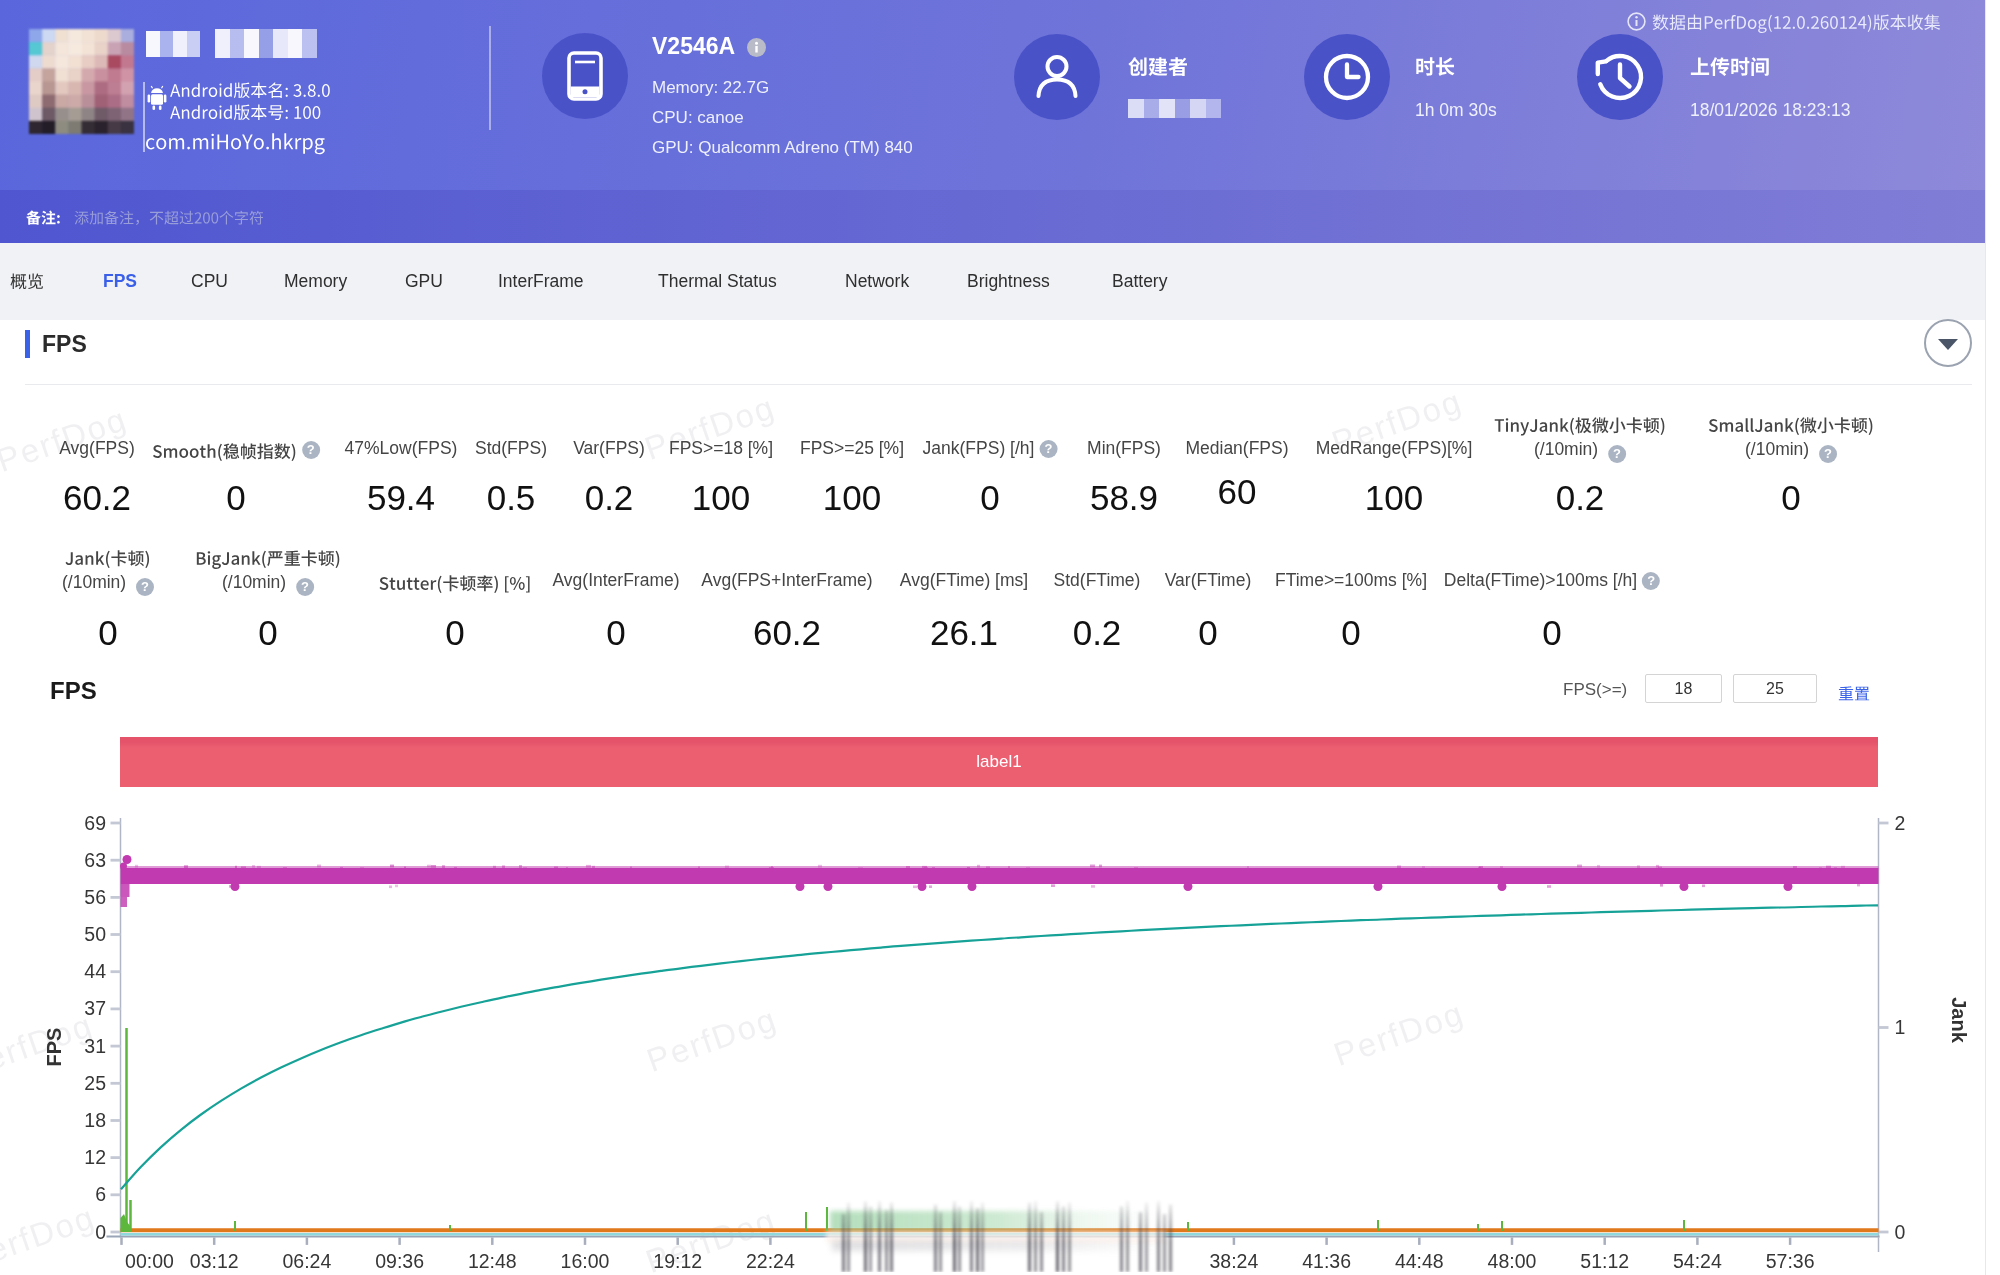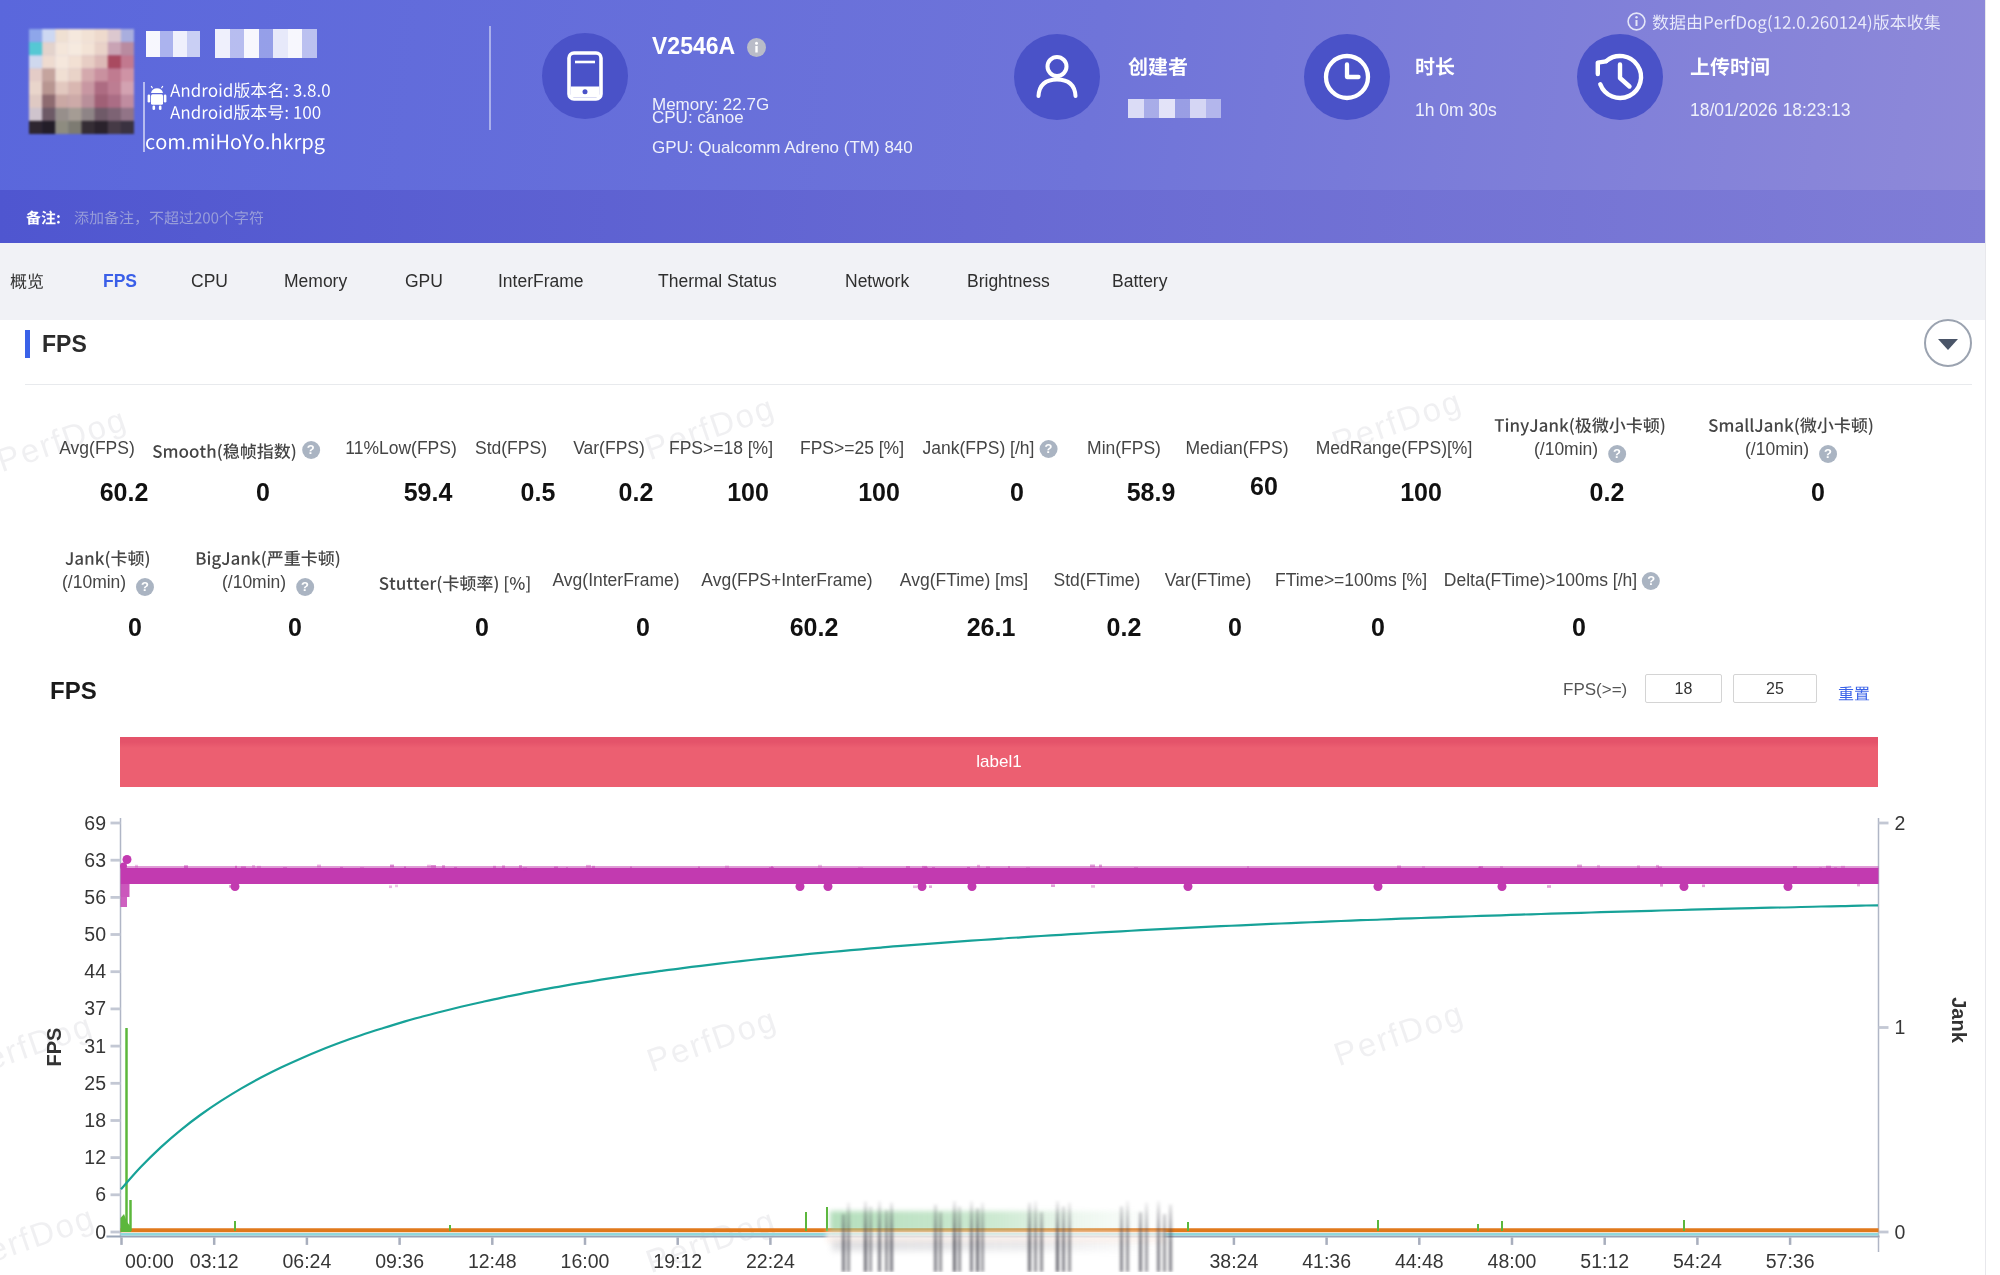--- a/index.html
+++ b/index.html
@@ -15,21 +15,21 @@
 .tab.active { color:#3a5fe8; font-weight:bold; }
 #scroll { position:absolute; right:0; top:0; width:15px; height:1275px; background:#fff; border-left:1px solid #e8e8ec; }
 .wm { position:absolute; font-size:33px; color:rgba(110,110,125,0.10); transform:translate(-50%,-50%) rotate(-19deg); letter-spacing:2px; }
 .q { display:inline-block; width:18px; height:18px; border-radius:50%; background:#aab4c2; color:#fff;
   font-size:13px; font-weight:bold; text-align:center; line-height:18px; margin-left:5px; vertical-align:-3px;}
 .stat { position:absolute; transform:translateX(-50%); text-align:center; }
 .slab { color:#454545; font-size:17.5px; white-space:nowrap; display:flex; align-items:center; justify-content:center;}
 .slab.two { flex-direction:column; }
 .slab .l2 { display:block; margin-top:2px; }
 .lt { color:#454545; }
-.sval { position:absolute; transform:translateX(-50%); font-size:25px; font-weight:bold; color:#111; white-space:nowrap;margin-left:27px;}
+.sval { position:absolute; transform:translateX(-50%); font-size:35px; font-weight:normal; color:#111; white-space:nowrap;}
 .ghost { position:absolute; top:1198px; width:80px; height:74px; transform:translateX(-50%);
   filter:blur(1.6px);
   -webkit-mask-image:linear-gradient(180deg,transparent 0,rgba(0,0,0,.45) 22%,#000 60%);
   mask-image:linear-gradient(180deg,transparent 0,rgba(0,0,0,.45) 22%,#000 60%); }
 .ghost i { position:absolute; bottom:0; background:#4b4b55; display:block; }
 </style></head>
 <body>
 <div id="page">
   <div class="wm" style="left:62px;top:440px;">PerfDog</div>
     <div class="wm" style="left:710px;top:428px;">PerfDog</div>
@@ -205,21 +205,21 @@
 <line x1="33" y1="29" x2="53" y2="29" stroke="#fff" stroke-width="2.6"></line>
 <rect x="28.6" y="53.5" width="28.8" height="10.7" fill="#fff"></rect>
 <circle cx="43" cy="58.7" r="2.5" fill="#4a52c8"></circle>
 </svg></div>
   <div class="abs" style="left:652px;top:33px;font-size:23px;font-weight:bold;color:#fff;">V2546A</div>
   <div class="abs" style="left:747px;top:38px;"><svg width="19" height="19" viewBox="0 0 19 19">
 <circle cx="9.5" cy="9.5" r="9.5" fill="#b9bcc8"></circle>
 <rect x="8.3" y="8" width="2.4" height="6.5" fill="#fff"></rect>
 <circle cx="9.5" cy="5.2" r="1.5" fill="#fff"></circle>
 </svg></div>
-  <div class="abs" style="left:652px;top:78px;font-size:17px;color:#eef0fb;margin-top:17px;">Memory: 22.7G</div>
+  <div class="abs" style="left:652px;top:78px;font-size:17px;color:#eef0fb;">Memory: 22.7G</div>
   <div class="abs" style="left:652px;top:108px;font-size:17px;color:#eef0fb;">CPU: canoe</div>
   <div class="abs" style="left:652px;top:138px;font-size:17px;color:#eef0fb;">GPU: Qualcomm Adreno (TM) 840</div>
 
   <div class="abs" style="left:1014px;top:34px;"><svg width="86" height="86" viewBox="0 0 86 86">
 <circle cx="43" cy="43" r="43" fill="#4a52c8"></circle>
 <circle cx="43" cy="32.5" r="9.5" fill="none" stroke="#fff" stroke-width="4"></circle>
 <path d="M24.5 62 Q25.5 45.5 43 45.5 Q60.5 45.5 61.5 62" fill="none" stroke="#fff" stroke-width="4" stroke-linecap="round"></path>
 </svg></div>
   <div class="abs" style="left:1128px;top:51px;">
       <svg width="60.0" height="29.0" viewBox="0 0 60.0 29.0" style="display:block">
@@ -386,21 +386,21 @@
             <path transform="translate(7154 0)" d="M66 328H449V250H66ZM47 662H532V586H47ZM435 828 514 795Q491 761 468 727Q444 694 424 669L363 697Q376 715 389 739Q402 762 414 785Q426 809 435 828ZM246 845H334V402H246ZM79 795 147 823Q168 793 186 758Q204 722 210 696L138 664Q132 691 115 727Q98 764 79 795ZM249 631 311 593Q287 553 249 511Q211 470 168 435Q124 400 82 376Q74 392 59 413Q45 434 32 447Q73 464 115 493Q156 522 192 558Q227 594 249 631ZM322 608Q335 601 361 586Q387 570 416 553Q446 535 470 519Q494 504 504 497L453 430Q440 442 417 461Q394 480 367 501Q341 522 317 540Q292 558 276 569ZM608 654H953V567H608ZM621 838 708 826Q694 727 671 636Q648 544 617 466Q585 387 544 328Q537 335 524 347Q511 359 498 370Q484 380 474 387Q514 439 542 511Q571 583 591 666Q610 750 621 838ZM803 602 891 594Q868 424 824 294Q779 165 701 71Q623 -24 501 -88Q497 -78 488 -64Q479 -49 469 -34Q459 -20 450 -11Q564 43 636 127Q707 211 746 330Q786 448 803 602ZM658 580Q680 450 720 336Q760 222 824 135Q887 48 976 -1Q961 -13 943 -36Q925 -58 914 -75Q819 -17 754 78Q688 172 647 297Q605 421 579 566ZM97 151 154 206Q207 186 265 157Q323 129 375 101Q426 72 462 47L405 -15Q370 11 319 42Q267 72 209 101Q151 130 97 151ZM419 328H435L450 331L501 312Q470 202 408 124Q346 47 262 -2Q178 -51 78 -78Q72 -62 59 -41Q46 -19 35 -6Q125 14 203 56Q282 97 338 162Q394 227 419 316ZM97 151Q120 182 143 223Q166 264 188 307Q209 351 224 390L307 374Q291 332 269 288Q247 244 225 204Q202 163 182 132Z"></path>
             <path transform="translate(8154 0)" d="M118 -199 46 -167Q110 -59 141 64Q172 187 172 313Q172 438 141 561Q110 685 46 793L118 825Q189 711 228 586Q267 461 267 313Q267 164 228 40Q189 -85 118 -199Z"></path>
           </g>
         </svg>
         <span class="q">?</span>
       </div>
     </div>
     <div class="sval" style="left:236px;top:478px;">0</div>
     <div class="stat" style="left:401px;top:438px;">
       <div class="slab">
-        <span class="lt">11%Low(FPS)</span>
+        <span class="lt">47%Low(FPS)</span>
       </div>
     </div>
     <div class="sval" style="left:401px;top:478px;">59.4</div>
     <div class="stat" style="left:511px;top:438px;">
       <div class="slab">
         <span class="lt">Std(FPS)</span>
       </div>
     </div>
     <div class="sval" style="left:511px;top:478px;">0.5</div>
     <div class="stat" style="left:609px;top:438px;">

